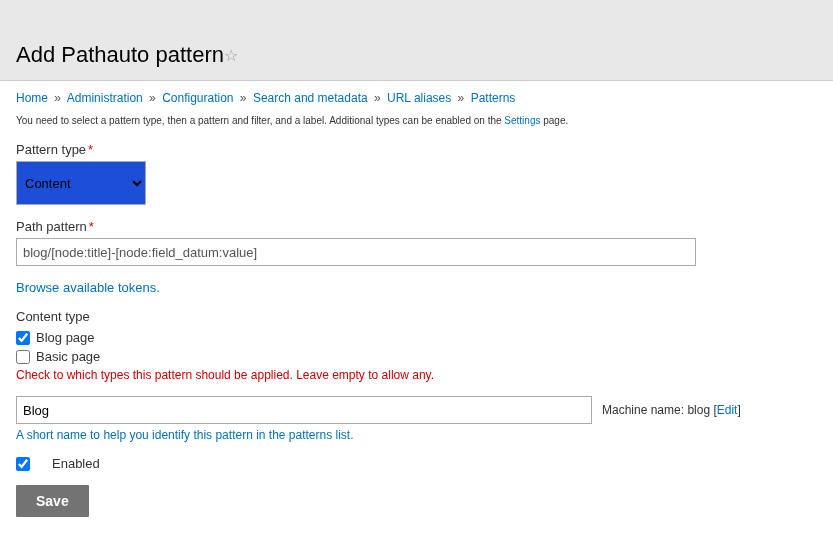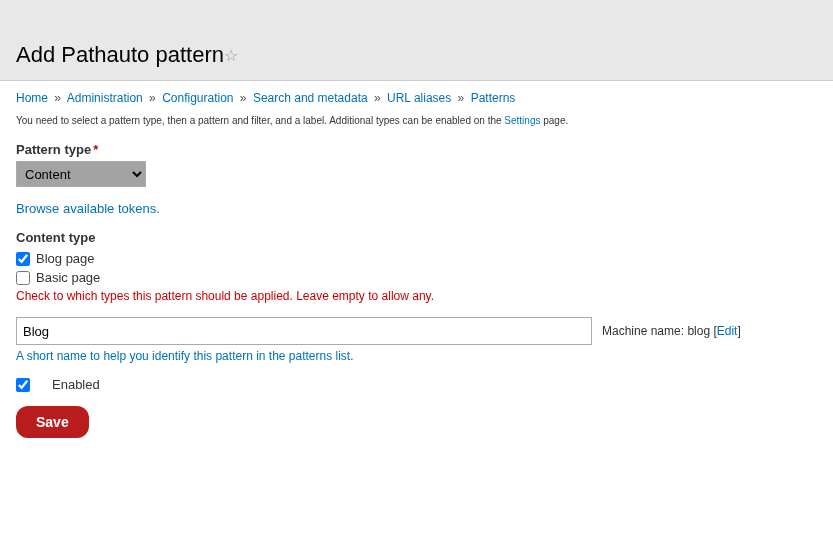--- a/index.html
+++ b/index.html
@@ -46,37 +46,37 @@
       font-size: 10px;
       margin-bottom: 14px;
       color: #333;
       line-height: 1.5;
     }
     .intro-text a {
       color: #0071b8;
       text-decoration: none;
     }
     .field-label {
-      font-weight: bold;
+      font-weight: normal;
       font-size: 13px;
       margin-bottom: 4px;
     }
     .required {
       color: #c00;
       margin-left: 2px;
     }
     .field-group {
       margin-bottom: 14px;
     }
     select.pattern-type {
-      height: 26px;
+      height: 44px;
       padding: 2px 4px;
       font-size: 13px;
       border: 1px solid #aaa;
-      background: #a3a3a3;
+      background: #1d4ed8;
       width: 130px;
       cursor: pointer;
     }
     input.path-pattern {
       width: 100%;
       max-width: 680px;
       height: 28px;
       padding: 4px 6px;
       font-size: 13px;
       border: 1px solid #aaa;
@@ -147,24 +147,24 @@
       gap: 22px;
       margin-bottom: 14px;
       font-size: 13px;
     }
     .enabled-row input[type="checkbox"] {
       width: 14px;
       height: 14px;
       cursor: pointer;
     }
     .save-button {
-      background: #b91c1c;
+      background: #737373;
       color: #fff;
       border: none;
-      border-radius: 12px;
+      border-radius: 1px;
       padding: 8px 20px;
       font-size: 14px;
       cursor: pointer;
       font-weight: bold;
     }
   </style>
 </head>
 <body>
 
 <div class="page-header">
@@ -198,20 +198,26 @@
     <div class="field-label">
       <span>Pattern type</span><span class="required">*</span>
     </div>
     <select class="pattern-type">
       <option value="Content">Content</option>
       <option value="Taxonomy term">Taxonomy term</option>
       <option value="User">User</option>
     </select>
   </div>
 
+  <div class="field-group">
+    <div class="field-label">
+      <span>Path pattern</span><span class="required">*</span>
+    </div>
+    <input type="text" class="path-pattern" value="blog/[node:title]-[node:field_datum:value]" style="">
+  </div>
 
   <div class="browse-tokens">
     <a href="#">Browse available tokens.</a>
   </div>
 
   <div class="content-type-section">
     <div class="field-label">Content type</div>
     <div class="checkbox-item">
       <input type="checkbox" id="chk-blog" checked="" style="">
       <label for="chk-blog">Blog page</label>

